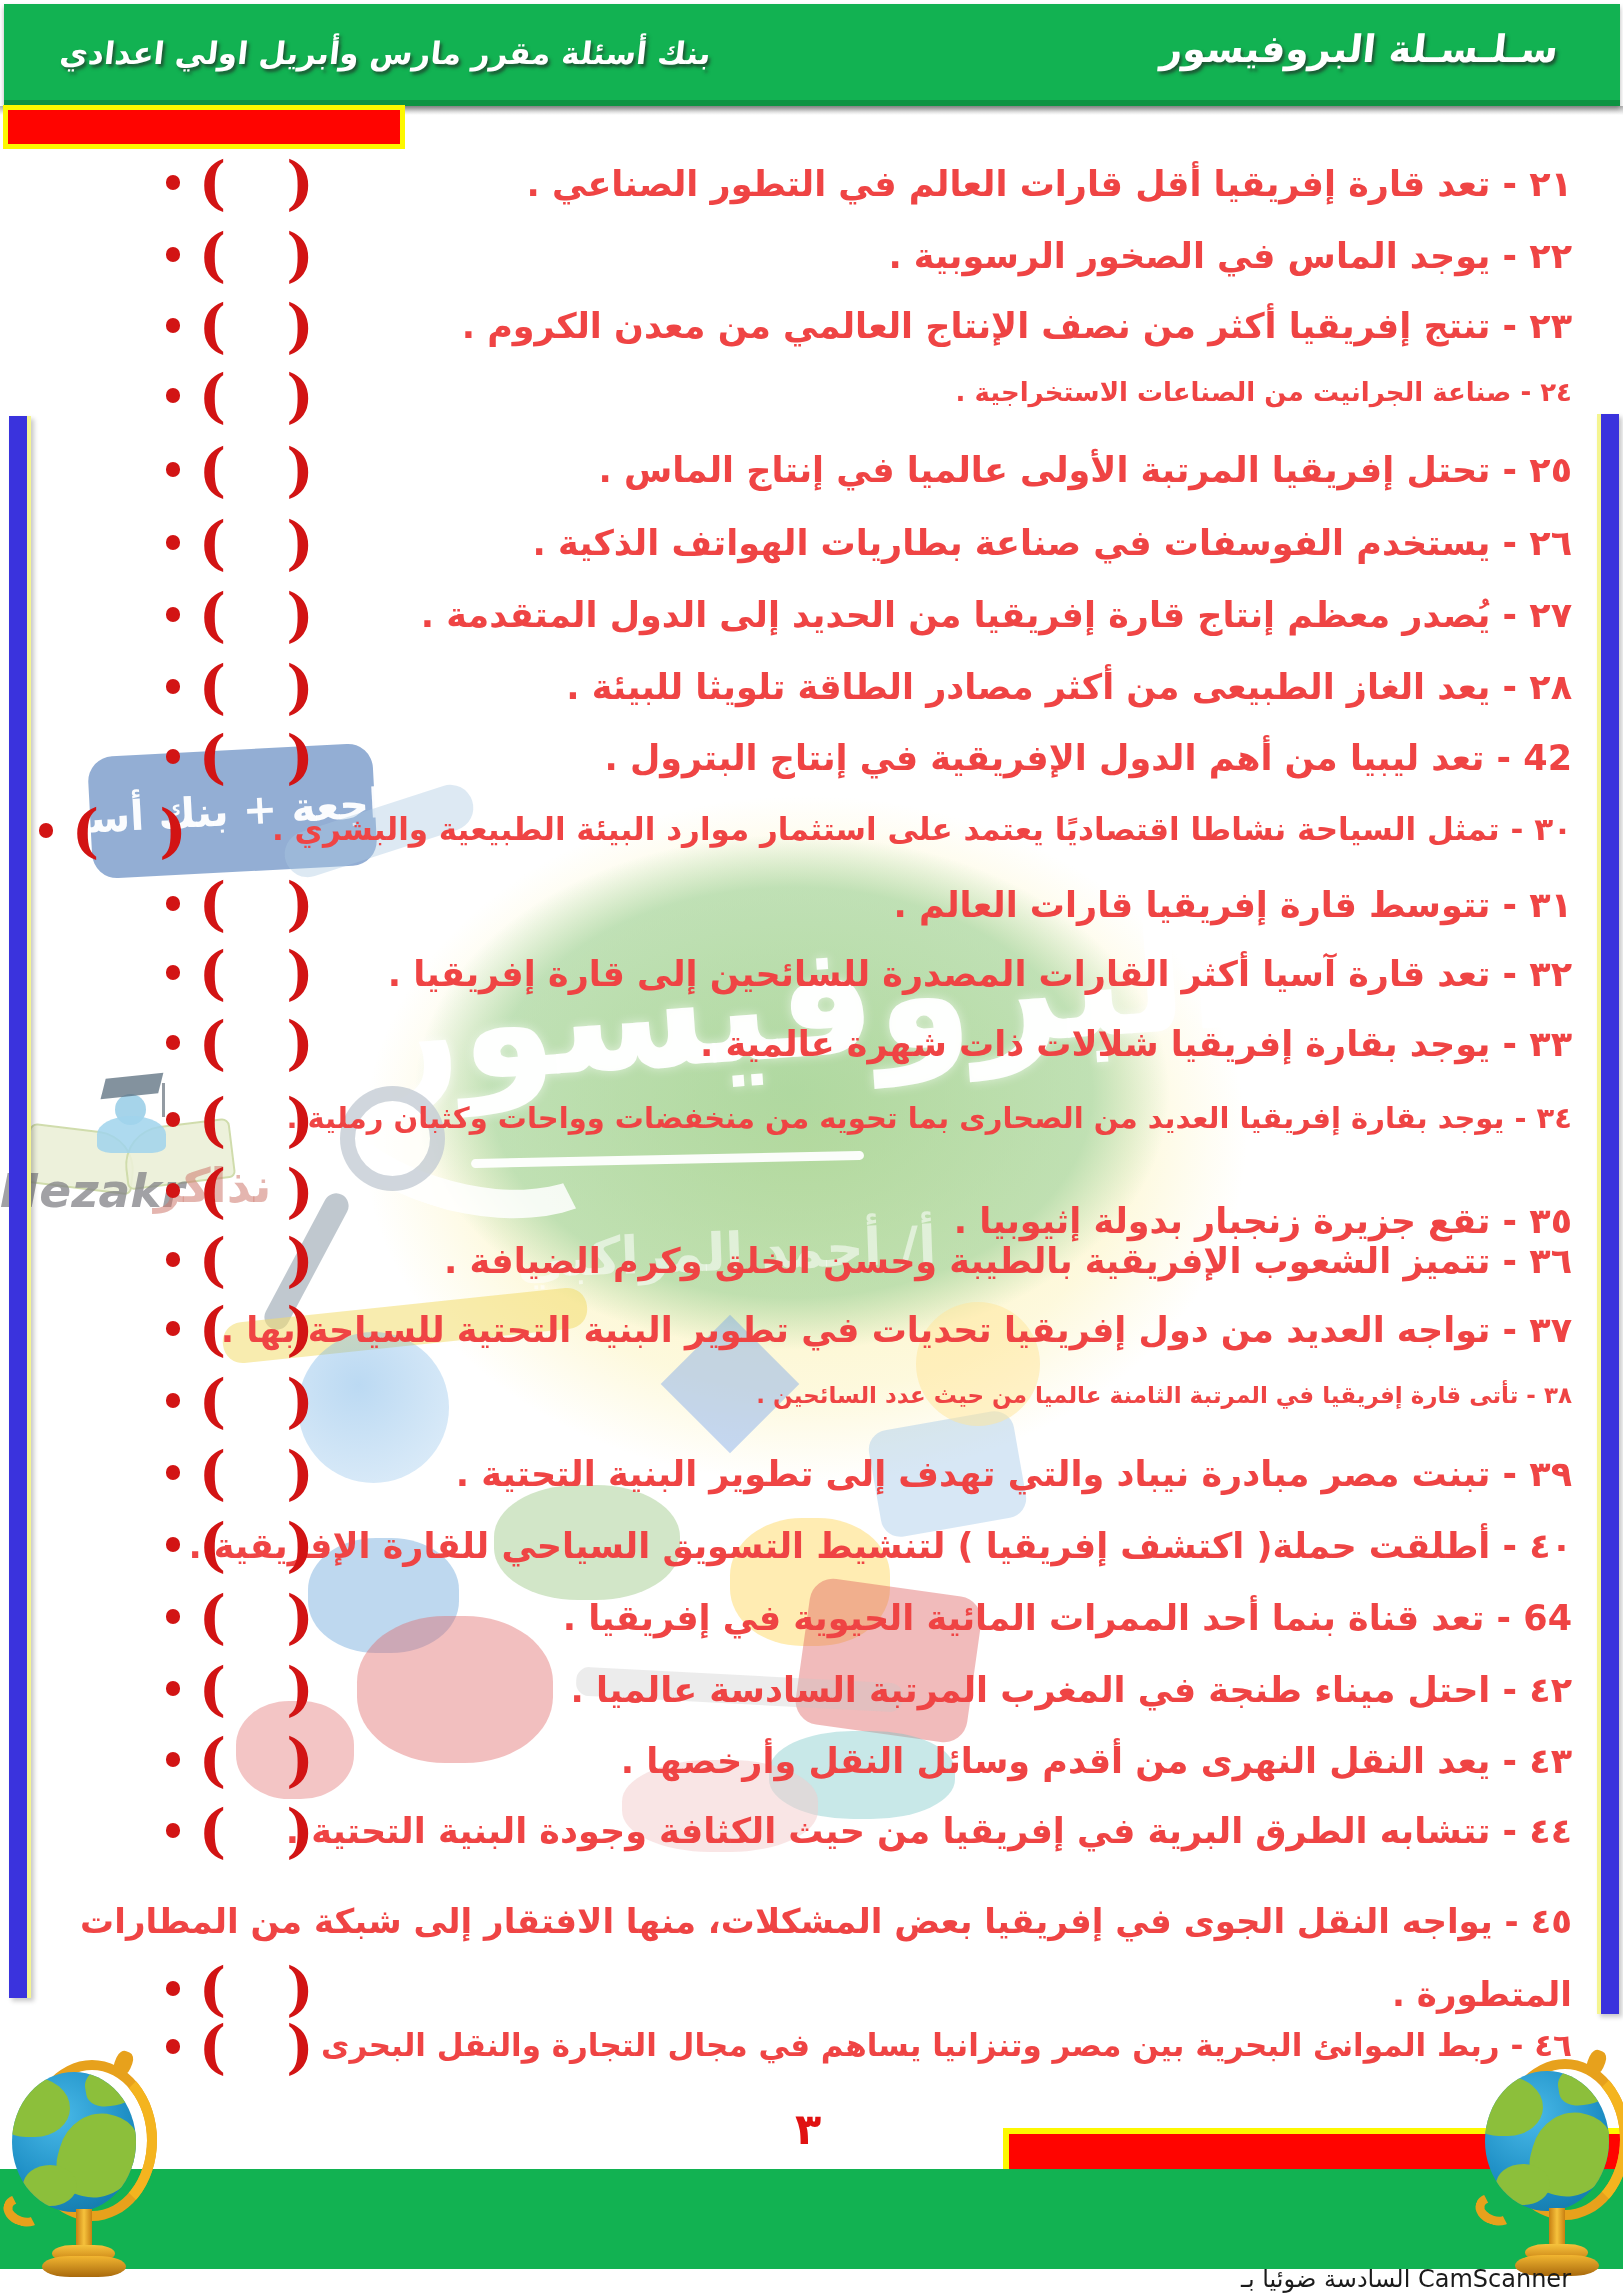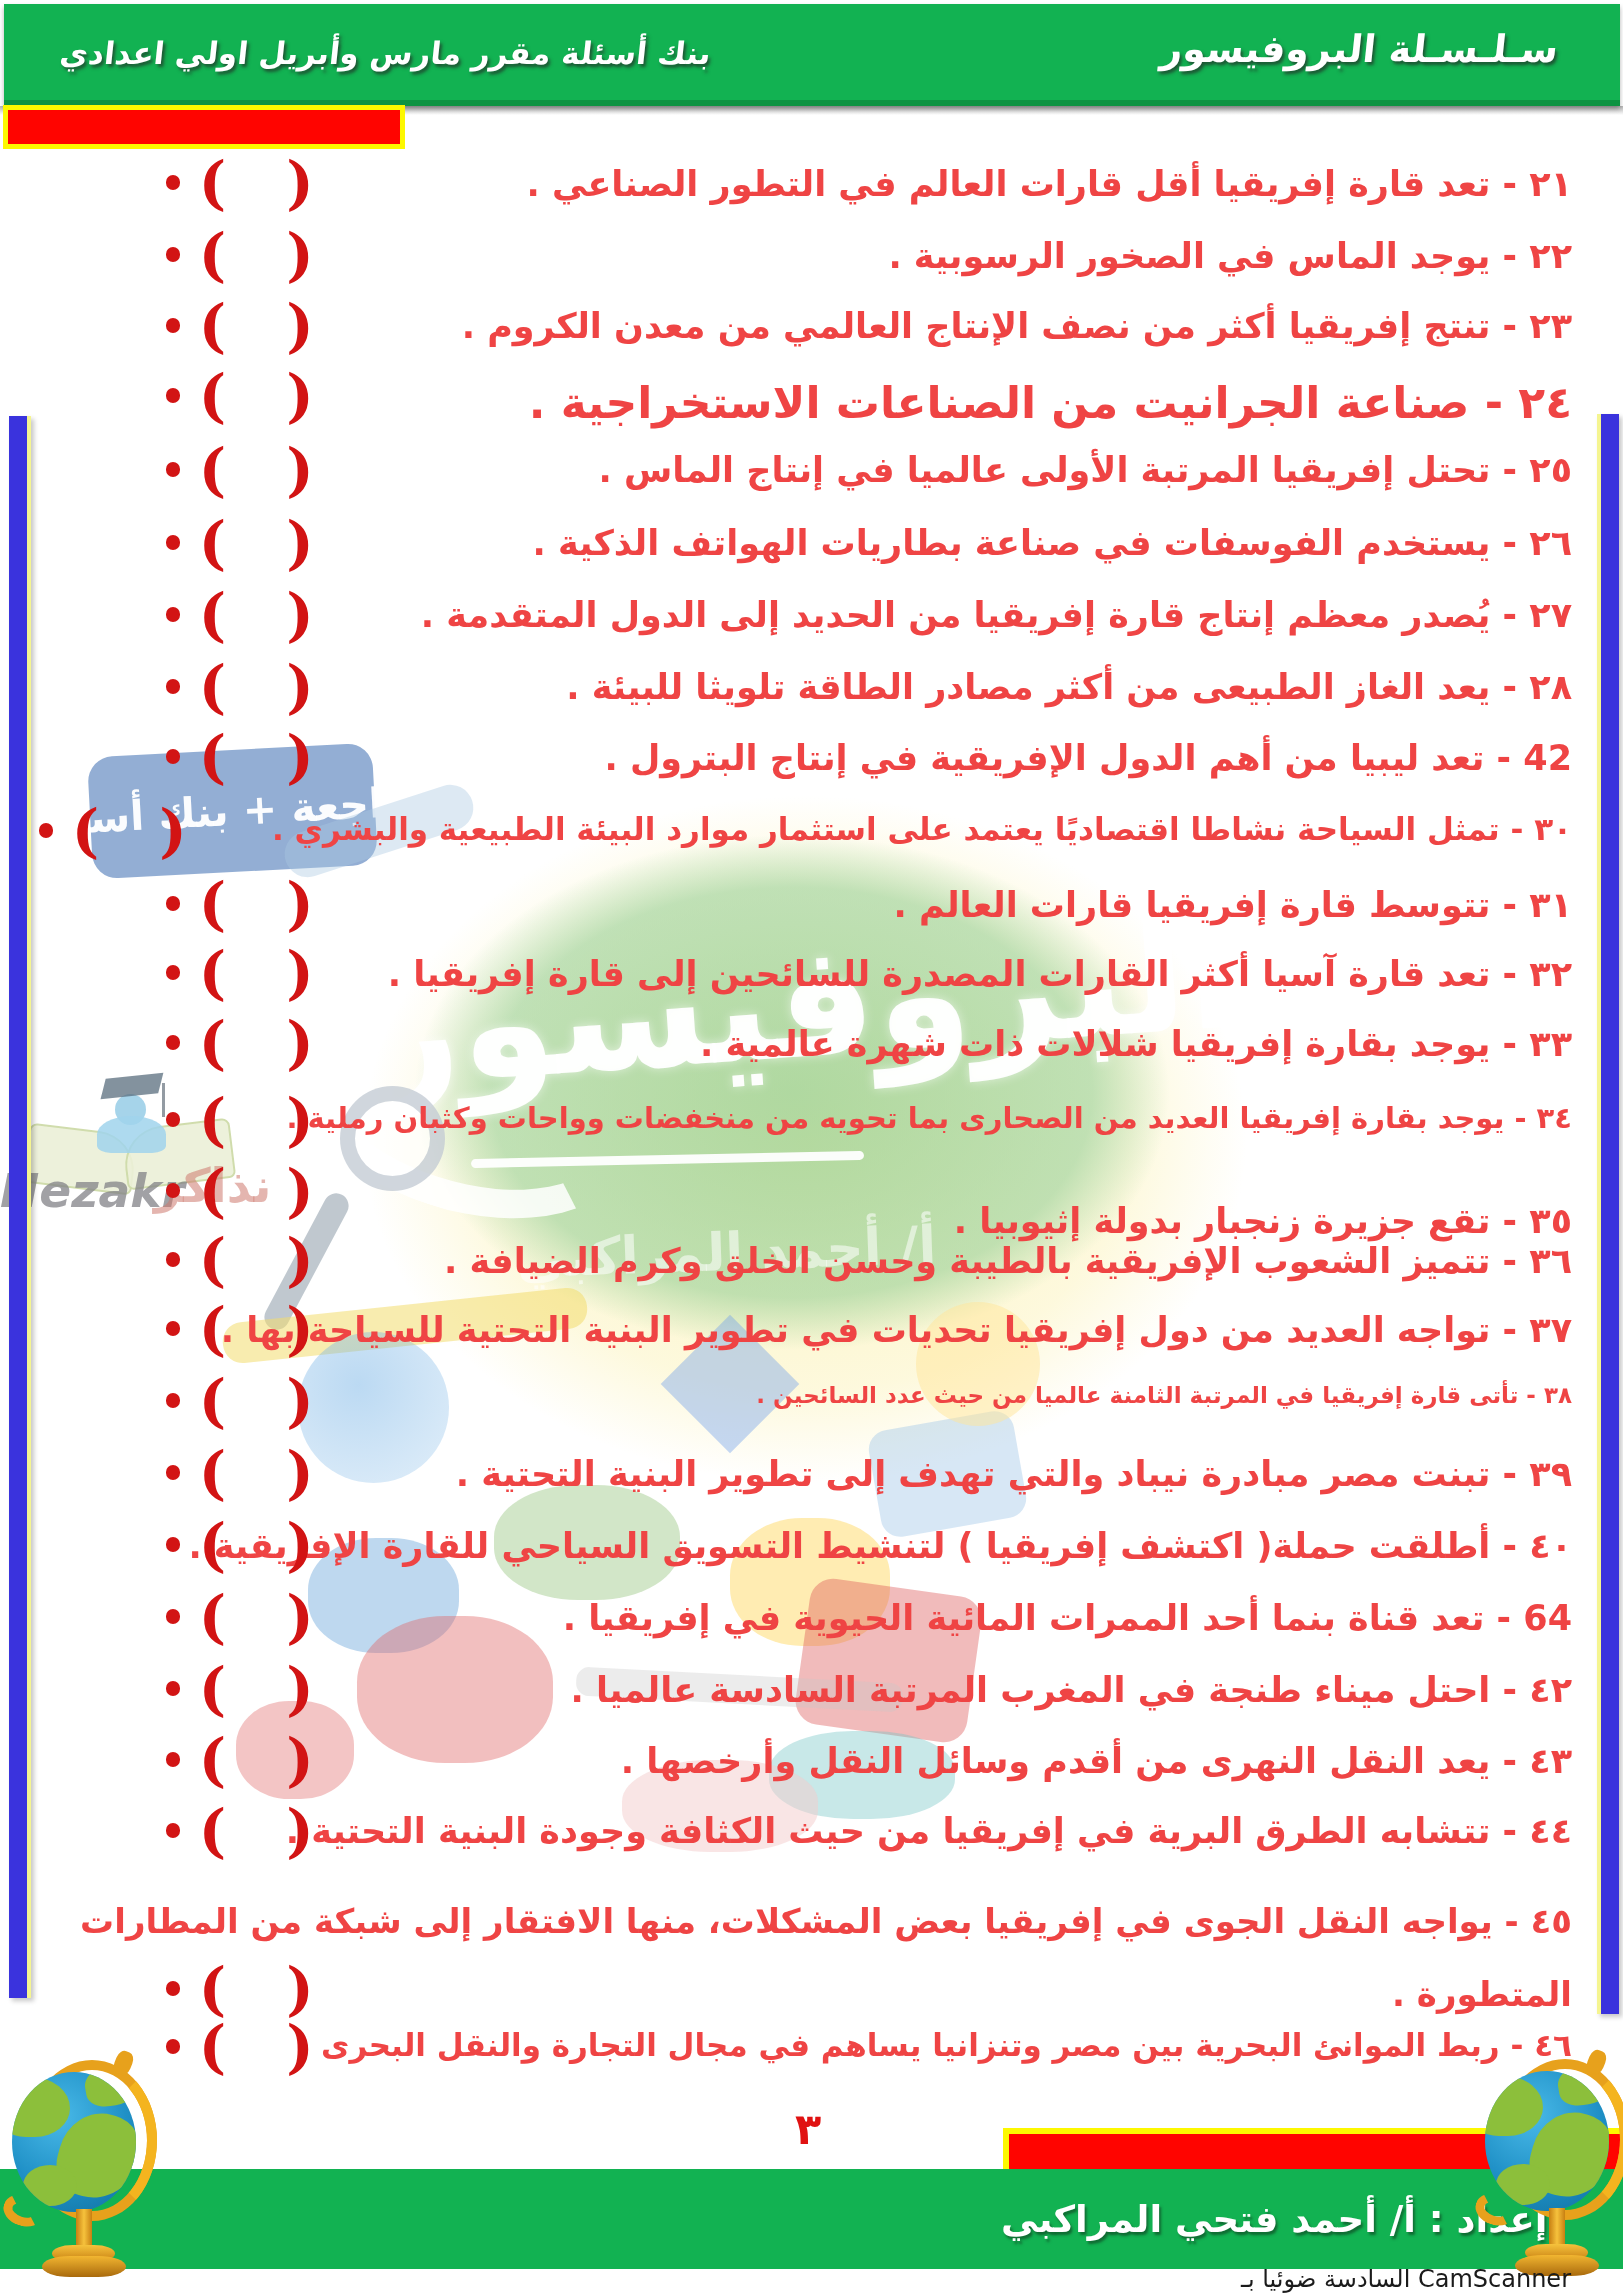--- a/index.html
+++ b/index.html
@@ -175,21 +175,21 @@
         <span class="a-dot"></span>
         <span class="a-paren a-open">(</span>
         <span class="a-paren a-close">)</span>
       </div>
       <div class="q-row" style="top: 306px; font-size: 35px;"><span>٢٣ - تنتج إفريقيا أكثر من نصف الإنتاج العالمي من معدن الكروم .</span></div>
       <div class="answer" style="left: 166px; top: 289px;">
         <span class="a-dot"></span>
         <span class="a-paren a-open">(</span>
         <span class="a-paren a-close">)</span>
       </div>
-      <div class="q-row" style="top: 377px; font-size: 44px; text-align: center;"><span>٢٤ - صناعة الجرانيت من الصناعات الاستخراجية .</span></div>
+      <div class="q-row" style="top: 377px; font-size: 26px; text-align: center;"><span>٢٤ - صناعة الجرانيت من الصناعات الاستخراجية .</span></div>
       <div class="answer" style="left: 166px; top: 359px;">
         <span class="a-dot"></span>
         <span class="a-paren a-open">(</span>
         <span class="a-paren a-close">)</span>
       </div>
       <div class="q-row" style="top: 450px; font-size: 35px;"><span>٢٥ - تحتل إفريقيا المرتبة الأولى عالميا في إنتاج الماس .</span></div>
       <div class="answer" style="left: 166px; top: 433px;">
         <span class="a-dot"></span>
         <span class="a-paren a-open">(</span>
         <span class="a-paren a-close">)</span>
@@ -319,21 +319,20 @@
         <span class="a-dot"></span>
         <span class="a-paren a-open">(</span>
         <span class="a-paren a-close">)</span>
       </div>
     </div>
 
   <div class="ab pagenum">٣</div>
 
   <div class="ab red-bottom"></div>
   <div class="ab footer">
-    <div class="prep">إعداد : أ/ أحمد فتحي المراكبي</div>
   </div>
 
   <div class="ab globe globe-left">
     <div class="ringback"></div>
     <div class="sphere">
       <i class="land l1"></i>
         <i class="land l2"></i>
         <i class="land l3"></i>
         <i class="land l4"></i>
     </div>

